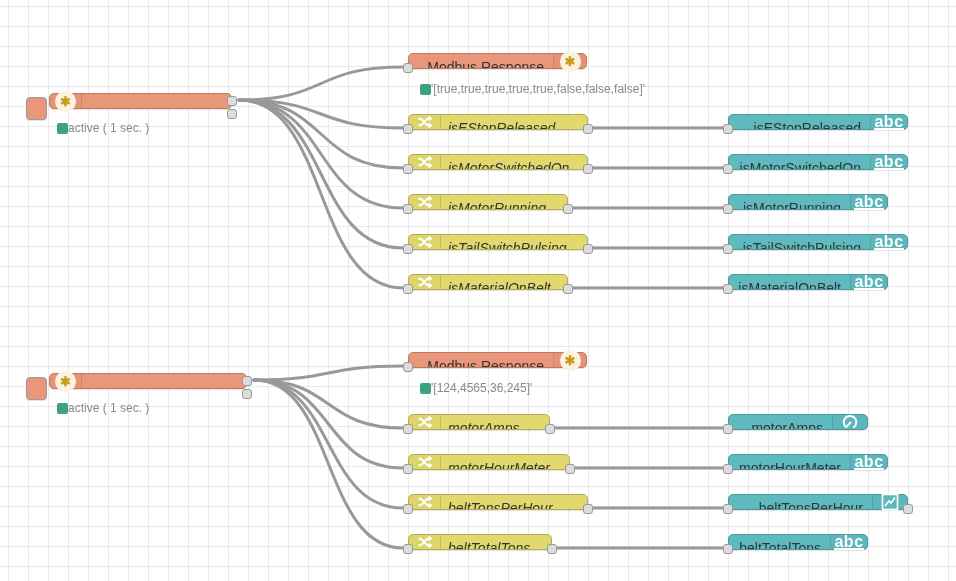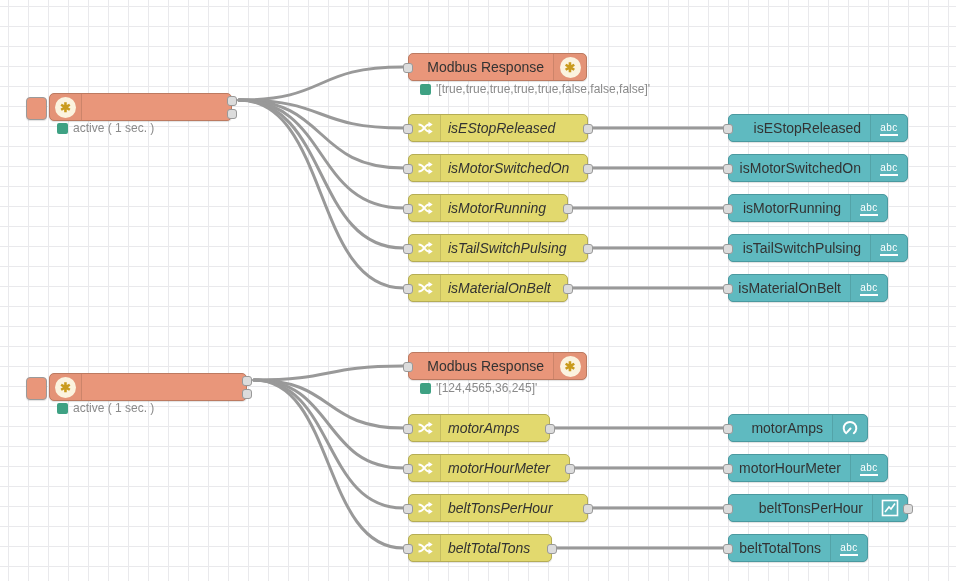--- a/index.html
+++ b/index.html
@@ -11,21 +11,21 @@
     background-image:
       linear-gradient(to right, #e9e9ec 1px, transparent 1px),
       linear-gradient(to bottom, #e9e9ec 1px, transparent 1px);
     background-size:20px 20px;
     background-position:8px 6px;
     font-family:"Liberation Sans", sans-serif;
   }
   svg.wires{position:absolute;left:0;top:0;z-index:1;}
   .wire{stroke:#999;stroke-width:3;fill:none;stroke-linecap:round;}
   .node{
-    position:absolute;height:28px;z-index:2;
+    position:absolute;height:16px;z-index:2;
     border-radius:5px;border:1px solid;box-sizing:border-box;
     font-size:14px;color:#333;
     box-shadow:0 1px 1px rgba(0,0,0,0.12);
   }
   .salmon{background:#e9967a;border-color:#bc7a61;}
   .yellow{background:#e2d96e;border-color:#b5ad54;}
   .teal{background:#5fbac0;border-color:#4a999f;}
   .node .label{
     position:absolute;top:0;bottom:0;line-height:26px;white-space:nowrap;overflow:hidden;
   }
@@ -41,38 +41,38 @@
   .icon-area.w32{width:32px;}
   .icon-area.w36{width:36px;}
   .icon-area.w34{width:34px;}
   .modbus-icon{
     width:21px;height:21px;border-radius:50%;
     background:#fbf3df;
     display:flex;align-items:center;justify-content:center;
     color:#c99b1d;font-size:13px;font-weight:bold;line-height:1;
   }
   .abc-badge{
-    color:#fff;font-weight:normal;font-size:10px;letter-spacing:0.5px;
+    color:#fff;font-weight:bold;font-size:16px;letter-spacing:0.5px;
     border-bottom:2px solid #fff;line-height:13px;
   }
   .inject-btn{
     position:absolute;left:-24px;top:3px;width:19px;height:21px;
     background:#e9967a;border:1px solid #9a9a9a;border-radius:4px;
     box-shadow:0 1px 1px rgba(0,0,0,0.12);
   }
   .port{
     position:absolute;width:10px;height:10px;z-index:3;
     background:#dcdcdc;border:1px solid #999;border-radius:3px;box-sizing:border-box;
   }
   .port.in{left:-6px;top:9px;}
   .port.out{right:-6px;top:9px;}
   .port.out1{right:-6px;top:2px;}
   .port.out2{right:-6px;top:15px;}
   .status{
-    position:absolute;z-index:2;display:flex;align-items:center;gap:5px;
+    position:absolute;z-index:2;display:flex;align-items:center;
     font-size:12px;color:#8a8a8a;white-space:nowrap;
   }
   .status-dot{width:11px;height:11px;border-radius:2px;background:#3ea183;flex:0 0 auto;}
 </style>
 </head>
 <body>
 
 <div class="canvas">
 
   <svg class="wires" width="956" height="581">

